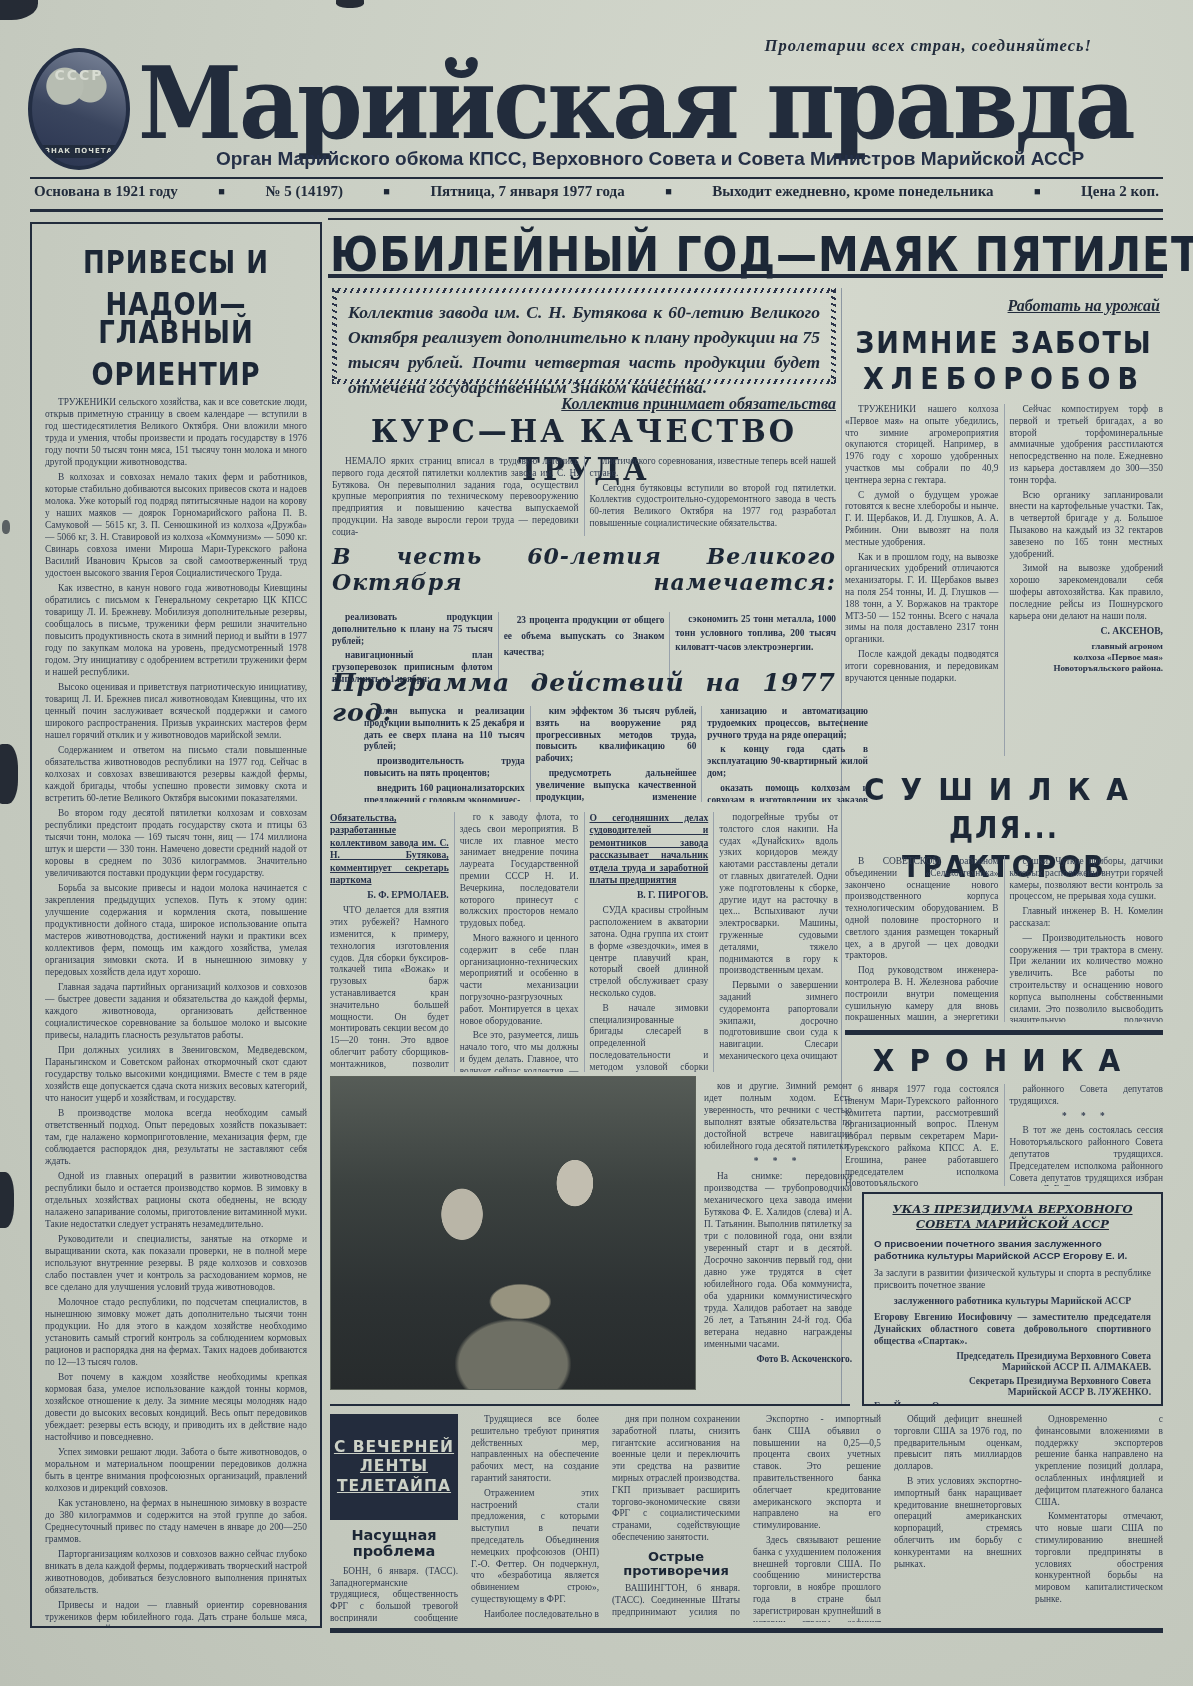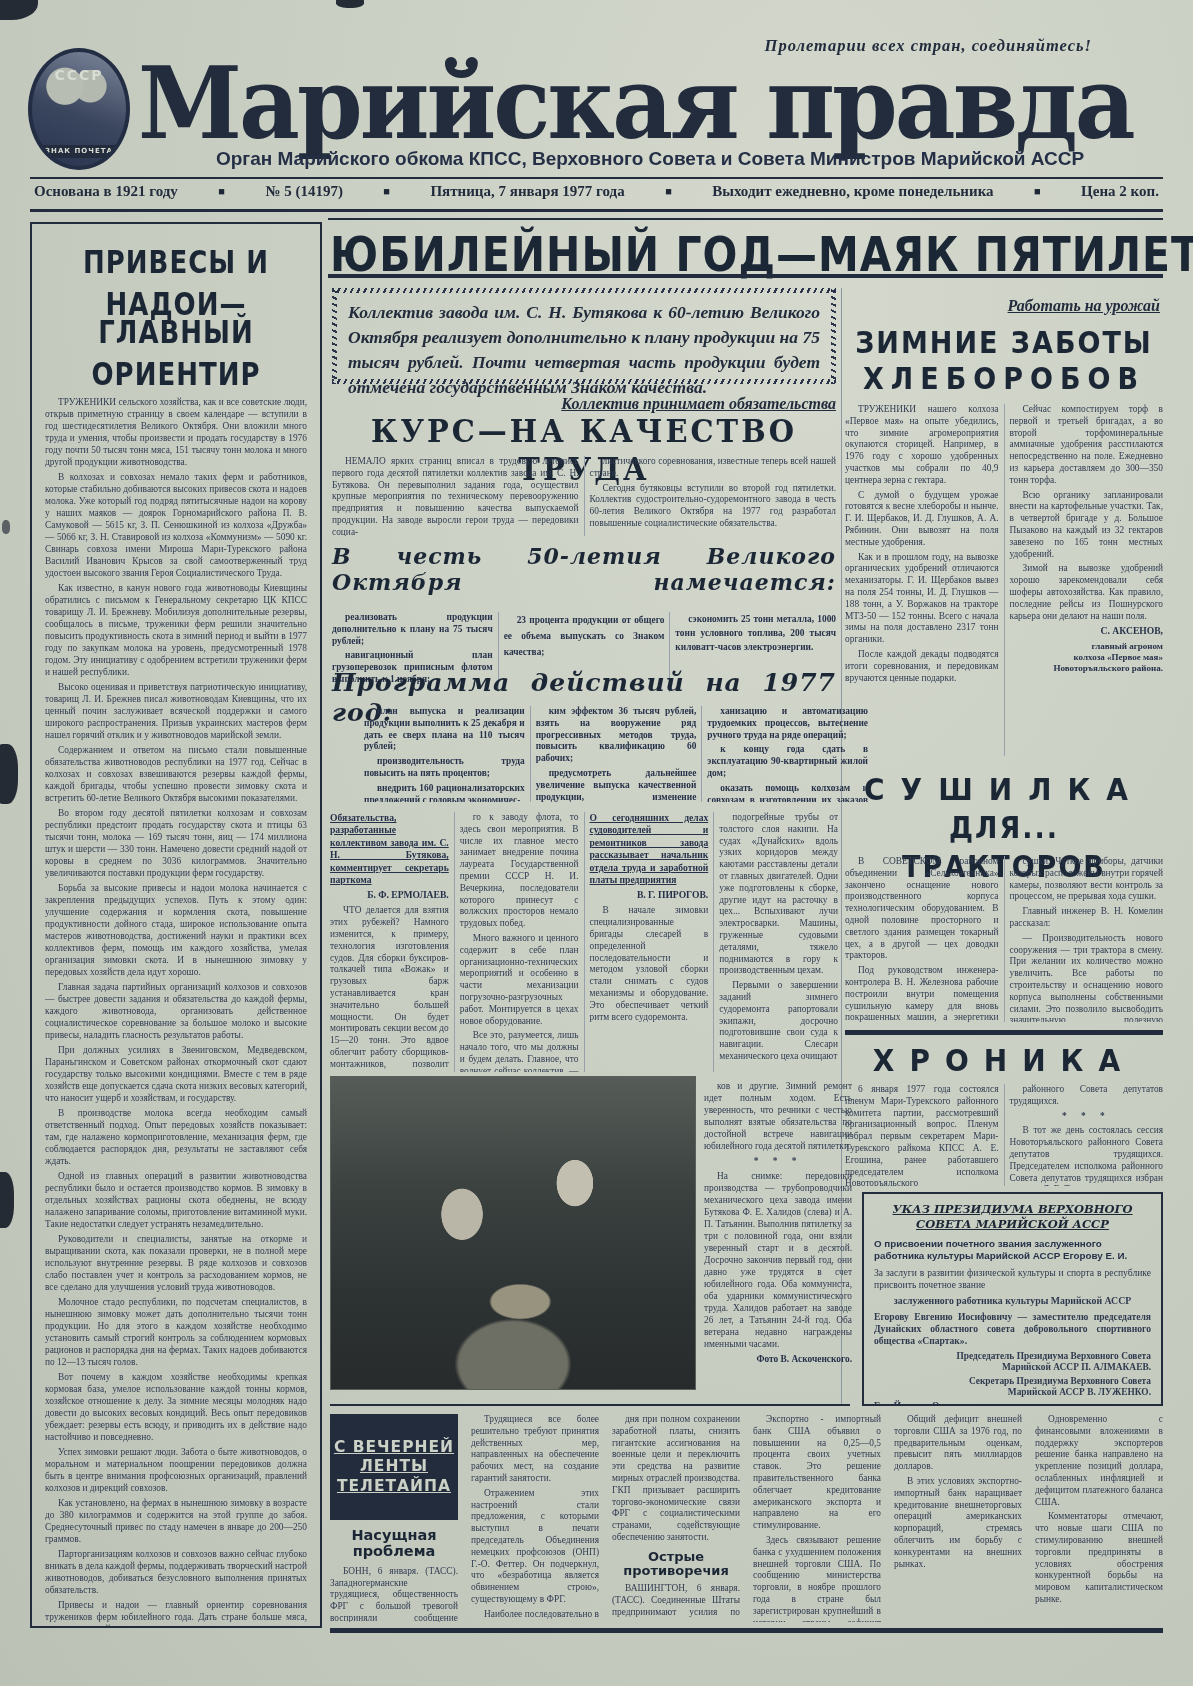--- a/index.html
+++ b/index.html
@@ -152,21 +152,21 @@
   <div class="abs cols gap10" style="left:332px;top:456px;width:504px;height:80px;">
     <div class="col">
         <p>НЕМАЛО ярких страниц вписал в трудовую летопись первого года десятой пятилетки коллектив завода им. С. Н. Бутякова. Он перевыполнил задания года, осуществил крупные мероприятия по техническому перевооружению предприятия и повышению качества выпускаемой продукции. На заводе выросли герои труда — передовики социа-</p>
       </div>
     <div class="col">
         <p>листического соревнования, известные теперь всей нашей стране.</p>
         <p>Сегодня бутяковцы вступили во второй год пятилетки. Коллектив судостроительно-судоремонтного завода в честь 60-летия Великого Октября на 1977 год разработал повышенные социалистические обязательства.</p>
       </div>
   </div>
 
-  <div class="abs spread" style="left:332px;top:543px;width:504px;font-size:22px;">В честь 50-летия Великого Октября намечается:</div>
+  <div class="abs spread" style="left:332px;top:543px;width:504px;font-size:22px;">В честь 60-летия Великого Октября намечается:</div>
 
   <div class="abs cols gap10" style="left:332px;top:612px;width:504px;height:80px;">
     <div class="col bold-items">
         <p>реализовать продукции дополнительно к плану на 75 тысяч рублей;</p>
         <p>навигационный план грузоперевозок приписным флотом выполнить к 1 ноября;</p>
       </div>
     <div class="col bold-items" style="line-height:16px;">
         <p>23 процента продукции от общего ее объема выпускать со Знаком качества;</p>
       </div>
     <div class="col bold-items" style="line-height:14px;">
@@ -203,20 +203,21 @@
     </div>
     <div class="col">
         <p>го к заводу флота, то здесь свои мероприятия. В числе их главное место занимает внедрение почина лауреата Государственной премии СССР Н. И. Вечеркина, последователи которого принесут с волжских просторов немало трудовых побед.</p>
         <p>Много важного и ценного содержит в себе план организационно-технических мероприятий и особенно в части механизации погрузочно-разгрузочных работ. Монтируется в цехах новое оборудование.</p>
         <p>Все это, разумеется, лишь начало того, что мы должны и будем делать. Главное, что волнует сейчас коллектив, — как можно лучше подготовиться к вахте юбилейного года.</p>
       </div>
     <div class="col">
       <p class="leadin" style="text-indent:0;">О сегодняшних делах судоводителей и ремонтников завода рассказывает начальник отдела труда и заработной платы предприятия</p>
       <div class="byline">В. Г. ПИРОГОВ.</div>
       <div>
+          <p>СУДА красивы стройным расположением в акватории затона. Одна группа их стоит в форме «звездочки», имея в центре плавучий кран, который своей длинной стрелой обслуживает сразу несколько судов.</p>
           <p>В начале зимовки специализированные бригады слесарей в определенной последовательности и методом узловой сборки стали снимать с судов механизмы и оборудование. Это обеспечивает четкий ритм всего судоремонта.</p>
         </div>
     </div>
     <div class="col">
         <p>подогрейные трубы от толстого слоя накипи. На судах «Дунайских» вдоль узких коридоров между каютами расставлены детали от главных двигателей. Одни уже подготовлены к сборке, другие идут на расточку в цех... Вспыхивают лучи электросварки. Машины, груженные судовыми деталями, тяжело поднимаются в гору к производственным цехам.</p>
         <p>Первыми о завершении заданий зимнего судоремонта рапортовали экипажи, досрочно подготовившие свои суда к навигации. Слесари механического цеха очищают</p>
       </div>
   </div>
 
   <div class="abs photo" style="left:330px;top:1076px;width:366px;height:314px;"></div>

